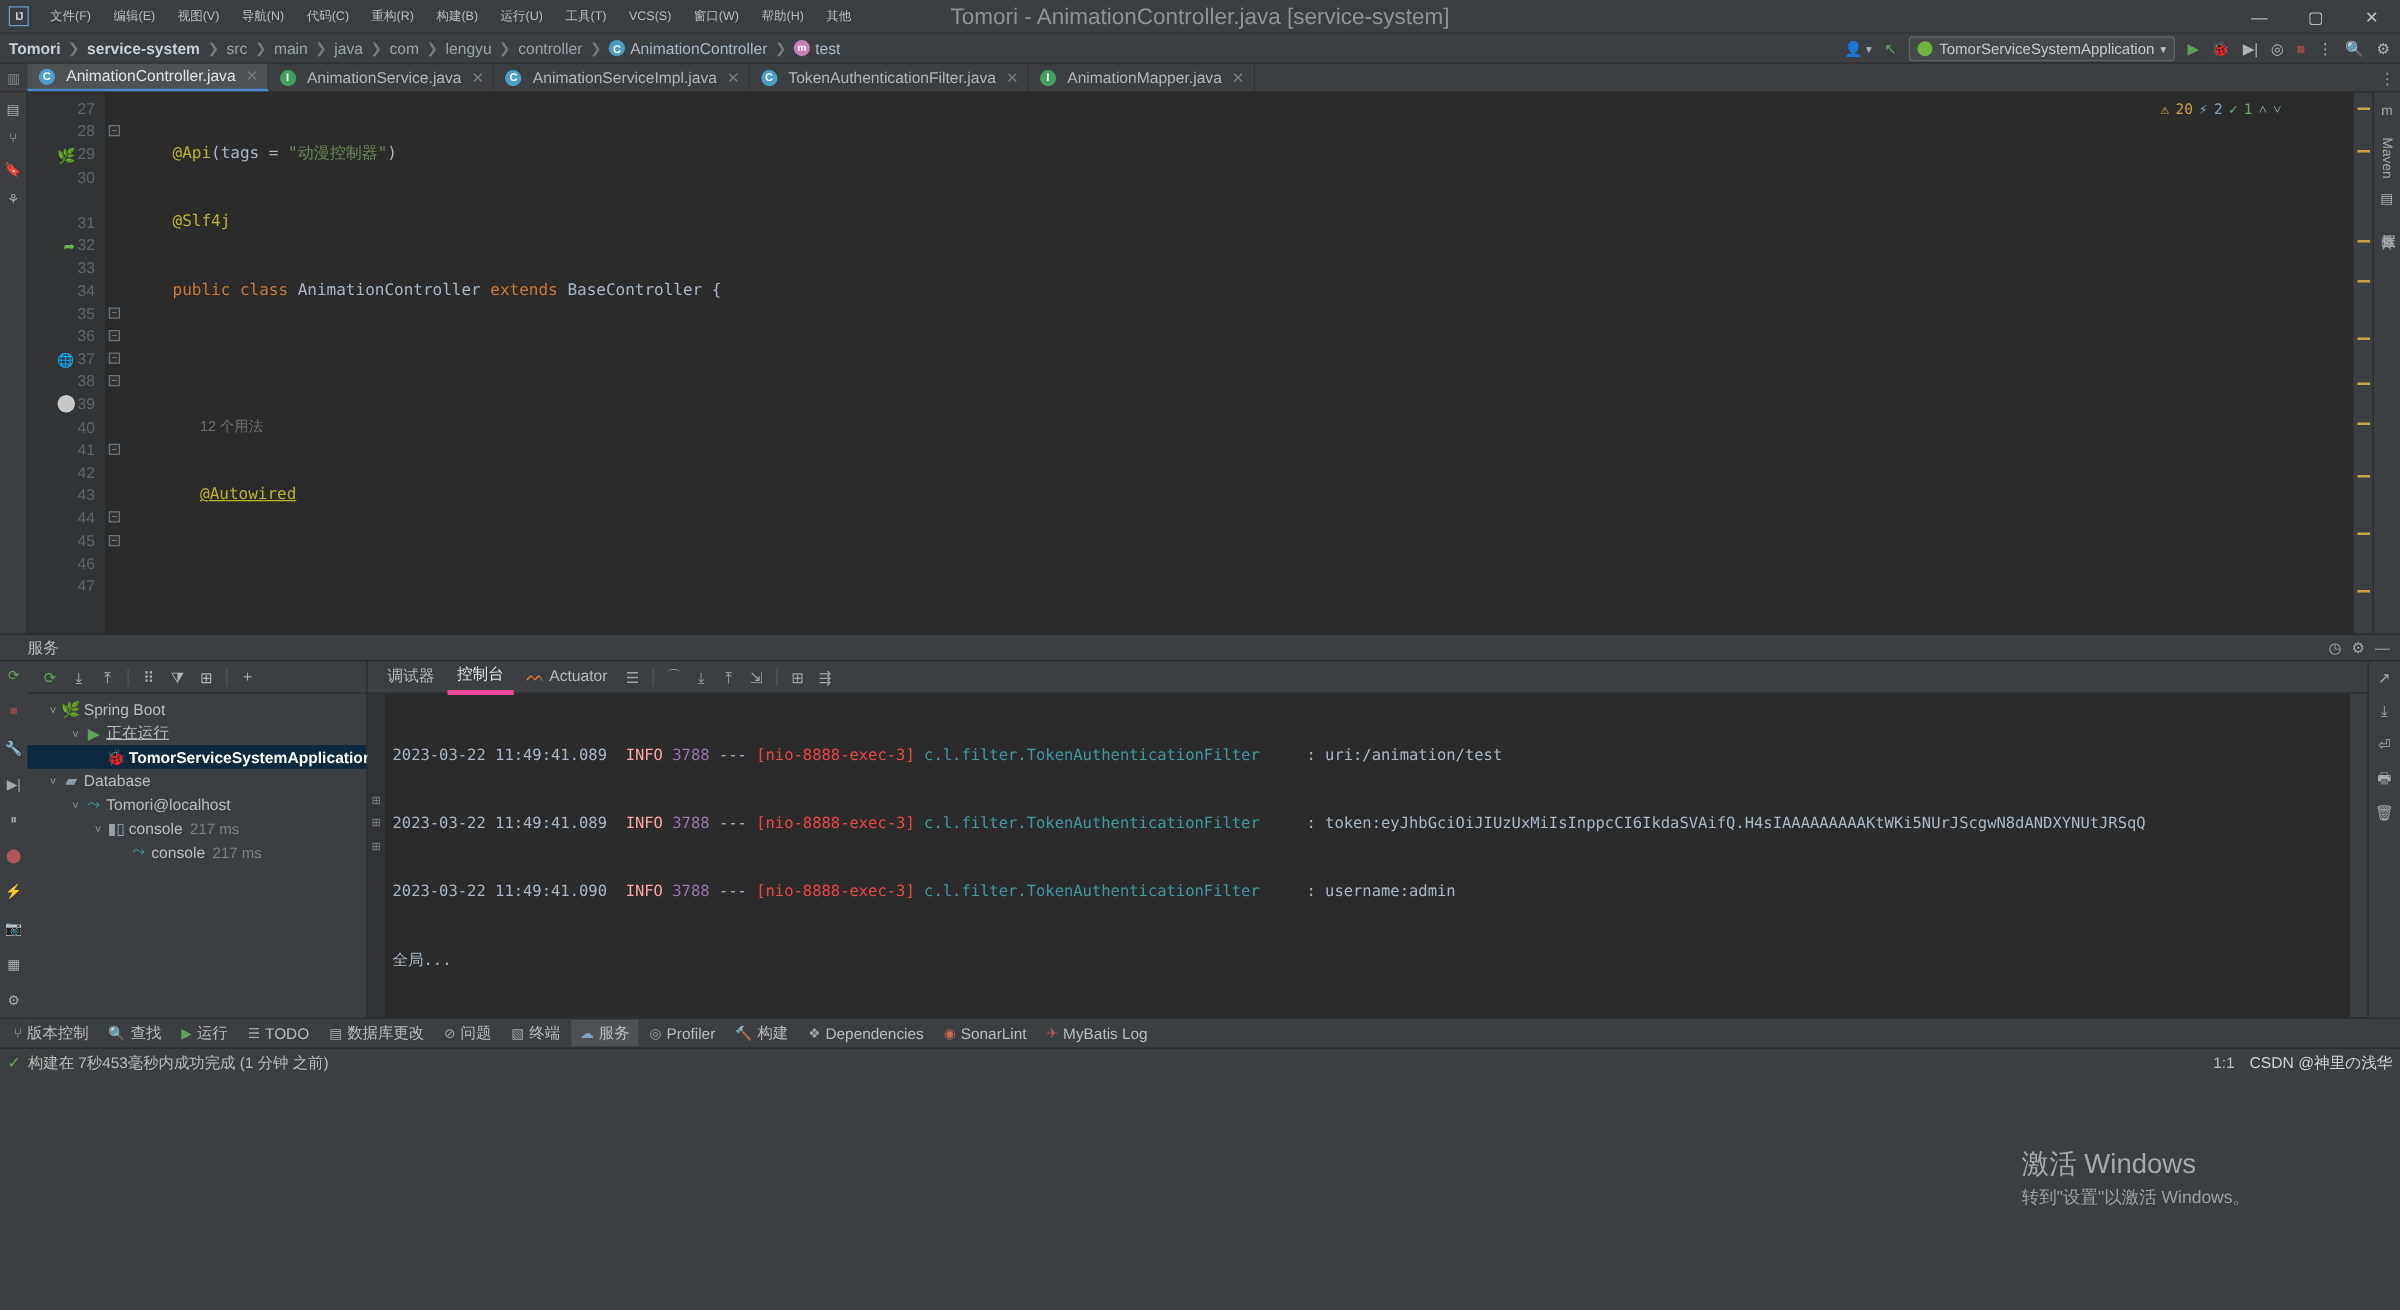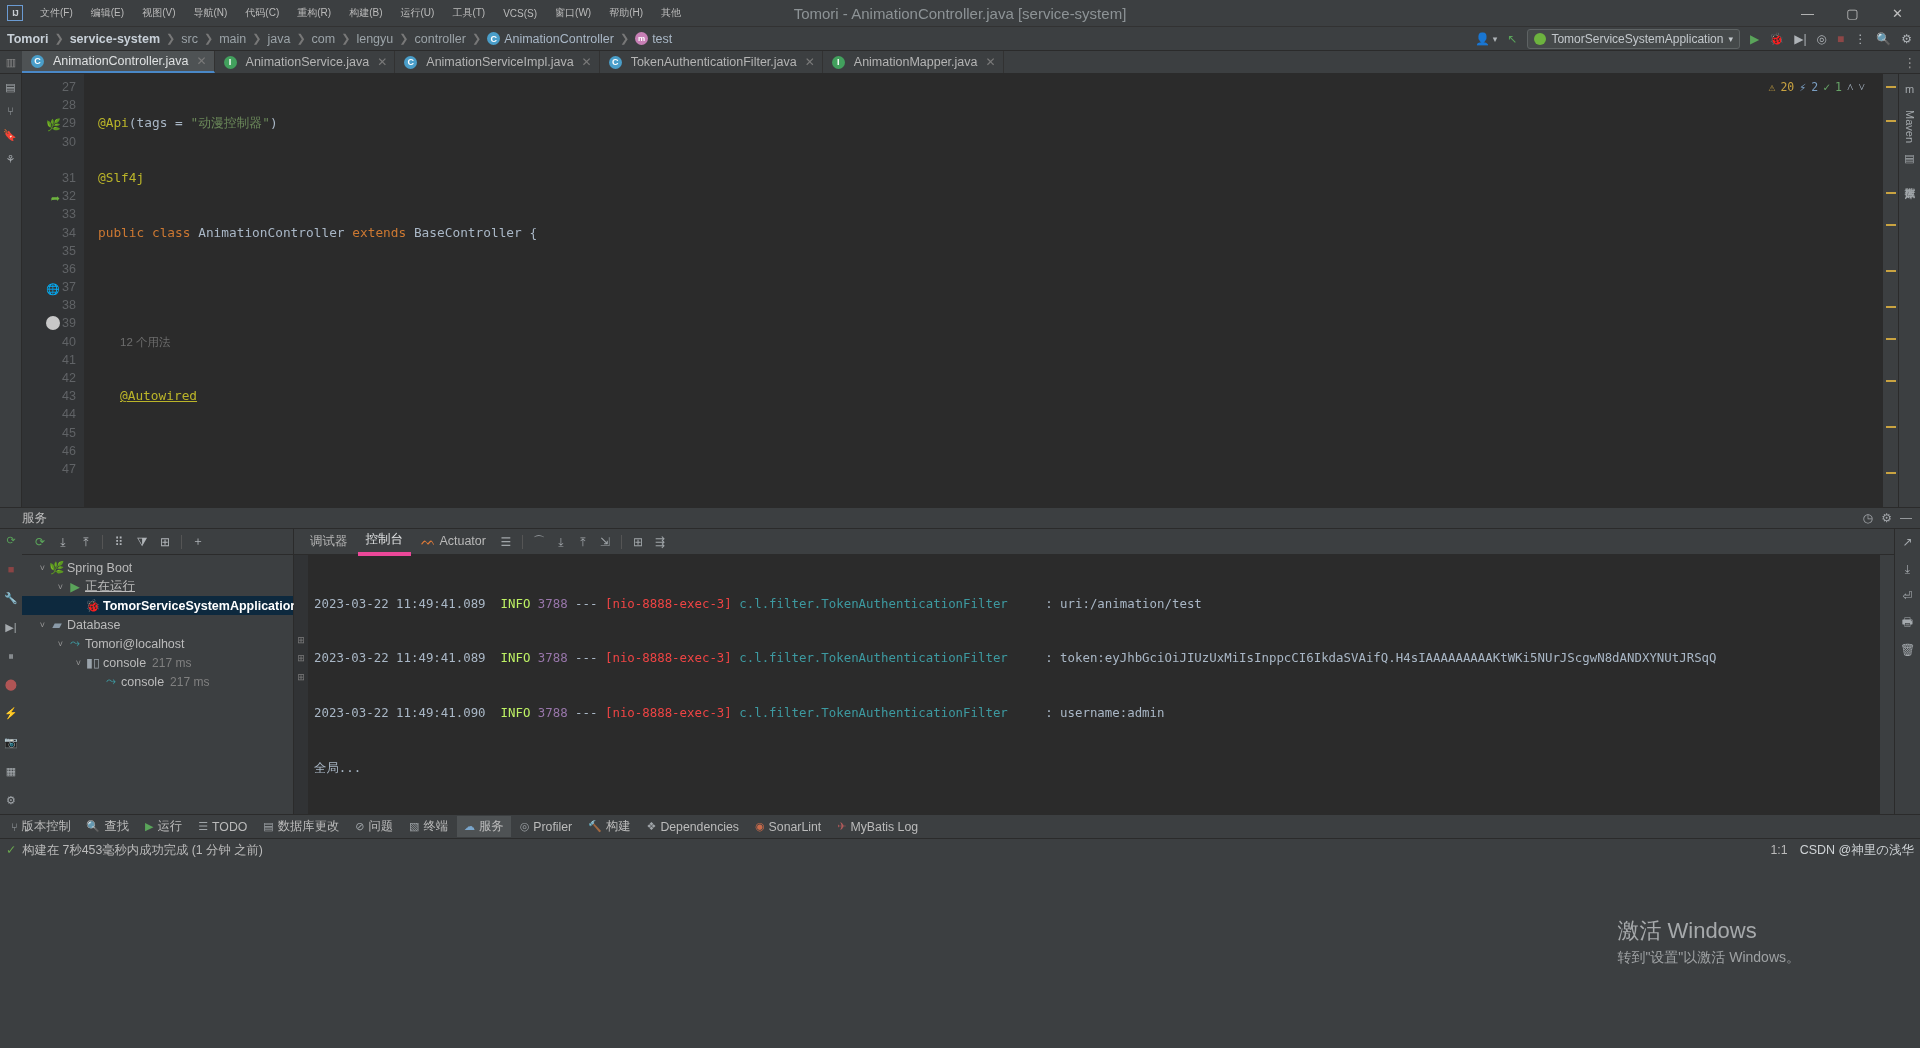--- a/index.html
+++ b/index.html
@@ -19,21 +19,21 @@
   }
   .ij-logo {
     width: 16px; height: 16px; margin: 0 8px 0 7px; border: 1px solid #6b9bd2;
     color: #c8cdd2; font-size: 9px; display: flex; align-items: center;
     justify-content: center; font-weight: bold; letter-spacing: -1px;
   }
   .menu { display: flex; align-items: center; gap: 0; font-size: 10px; }
   .menu-item { padding: 3px 9px; color: #bbbbbb; white-space: nowrap; }
   #win-title {
     position: absolute; left: 0; right: 0; text-align: center;
-    font-size: 15px; color: #8d9396; pointer-events: none;
+    font-size: 18px; color: #8d9396; pointer-events: none;
   }
   #win-ctrl { margin-left: auto; display: flex; z-index: 2; }
   .wbtn { width: 45px; height: 26px; display: flex; align-items: center;
           justify-content: center; color: #c0c0c0; font-size: 13px; }
 
   
   #navbar {
     height: 24px; background: #3c3f41; display: flex; align-items: center;
     padding: 0 4px 0 6px; font-size: 12.5px; border-bottom: 1px solid #2b2b2b;
   }
@@ -77,21 +77,21 @@
   
   #main { display: flex; height: 433px; }
   #left-rail {
     width: 22px; background: #3c3f41; border-right: 1px solid #2b2b2b;
     display: flex; flex-direction: column; align-items: center; padding-top: 4px;
   }
   .rail-ico { width: 18px; height: 18px; margin-bottom: 6px; color: #a4a9ad;
     display: flex; align-items: center; justify-content: center; font-size: 11px; }
   .vtext { writing-mode: vertical-rl; font-size: 11px; color: #a4a9ad; margin: 6px 0; }
 
-  #editor-wrap { flex: 1; display: flex; background: #2b2b2b; position: relative; overflow: hidden; }
+  #editor-wrap { flex: 1; display: flex; background: #2b2b2b; position: relative; overflow: hidden; gap: 40px; }
   #gutter {
     width: 62px; background: #313335; color: #606366; font-size: 12.5px;
     text-align: right; padding-top: 4px; position: relative; flex-shrink: 0;
   }
   .gl { height: 18.2px; line-height: 18.2px; padding-right: 8px; position: relative; }
   .gmark { position: absolute; left: 24px; top: 2px; width: 14px; height: 14px; }
   .gfold { position: absolute; right: -12px; top: 4px; width: 9px; height: 9px;
            border: 1px solid #6e7173; color: #8a8d8f; font-size: 8px;
            line-height: 7px; text-align: center; background: #313335; }
   #code {
@@ -162,21 +162,21 @@
   .cbtn { width: 20px; height: 20px; display: flex; align-items: center; justify-content: center;
           color: #9fa4a8; font-size: 12px; }
   #console-body { flex: 1; display: flex; overflow: hidden; }
   #console-gutter { width: 14px; background: #313335; flex-shrink: 0; padding-top: 3px; }
   .cg { height: 18.3px; text-align: center; color: #7d7d7d; font-size: 9px; line-height: 18.3px; }
   #console-out {
     flex: 1; font-family: "DejaVu Sans Mono", monospace; font-size: 12.4px;
     line-height: 18.3px; padding: 3px 0 0 6px; white-space: pre; overflow: hidden;
   }
   .lg-time { color: #a9b7c6; }
-  .lg-info { color: #bef264; }
+  .lg-info { color: #fca5a5; }
   .lg-pid { color: #9876aa; }
   .lg-th { color: #ef4444; }
   .lg-cls { color: #3d9aa1; }
   .lg-msg { color: #a9b7c6; }
   #console-scroll { width: 14px; background: #3c3f41; }
   #console-rail {
     width: 26px; background: #3c3f41; display: flex; flex-direction: column;
     align-items: center; padding-top: 4px; gap: 9px; border-left: 1px solid #2b2b2b;
   }
   .cr-ico { width: 18px; height: 18px; display: flex; align-items: center; justify-content: center;

